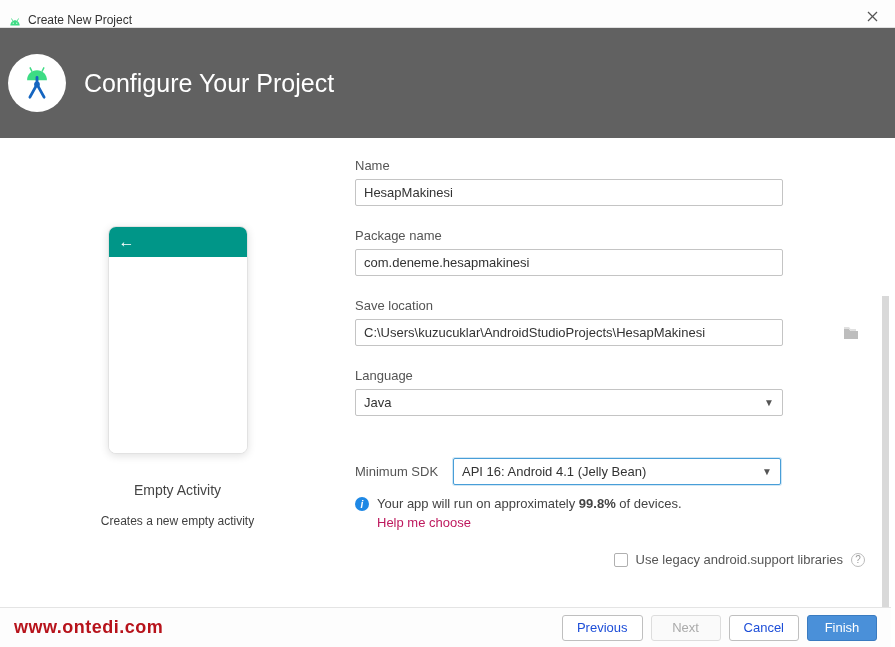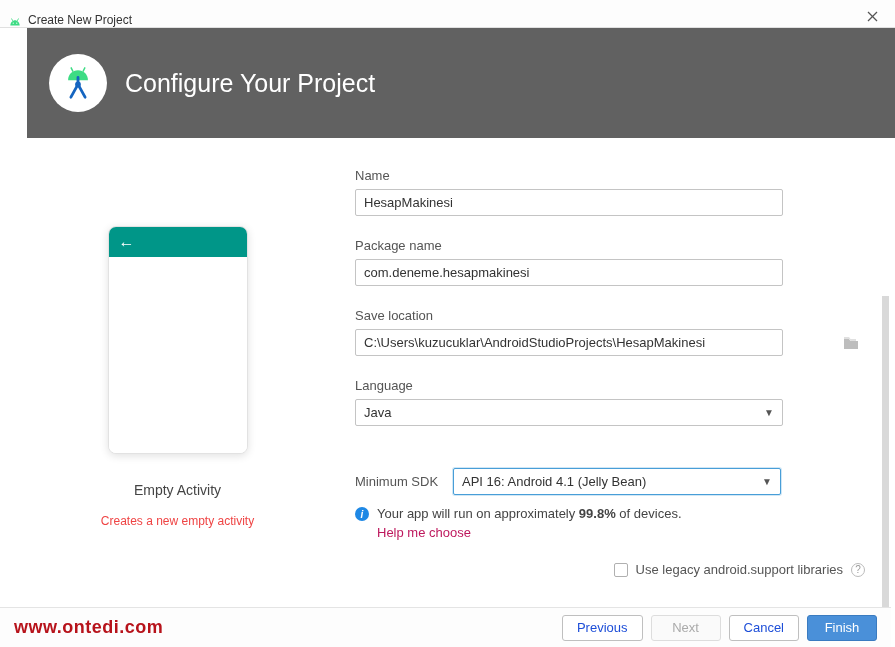--- a/index.html
+++ b/index.html
@@ -34,23 +34,22 @@
     display:flex; align-items:center; justify-content:center;
     font-size: 14px; color:#555;
     cursor: default;
   }
   
   .header-band {
     background: #616161;
     height: 110px;
     display: flex;
     align-items: center;
-    padding: 0 22px;
+    padding: 0 8px;
     gap: 18px;
-    margin-left: 27px;
   }
   .logo-disc {
     width: 58px; height: 58px;
     border-radius: 50%;
     background: #fff;
     display:flex; align-items:center; justify-content:center;
   }
   .header-title {
     color: #fff;
     font-size: 25px;
@@ -92,26 +91,26 @@
   }
   .phone-body { flex:1; background:#fff; }
   .template-name {
     margin-top: 28px;
     font-size: 14px;
     color: #444;
   }
   .template-desc {
     margin-top: 16px;
     font-size: 12px;
-    color: #ef4444;
+    color: #404040;
   }
   
   .right-col {
     flex: 1;
-    padding: 30px 30px 0 0;
+    padding: 20px 30px 0 0;
     position: relative;
   }
   .form-label {
     font-size: 13px;
     color: #555;
     margin-bottom: 6px;
     display:block;
   }
   .text-input, .select-input {
     width: 428px;

